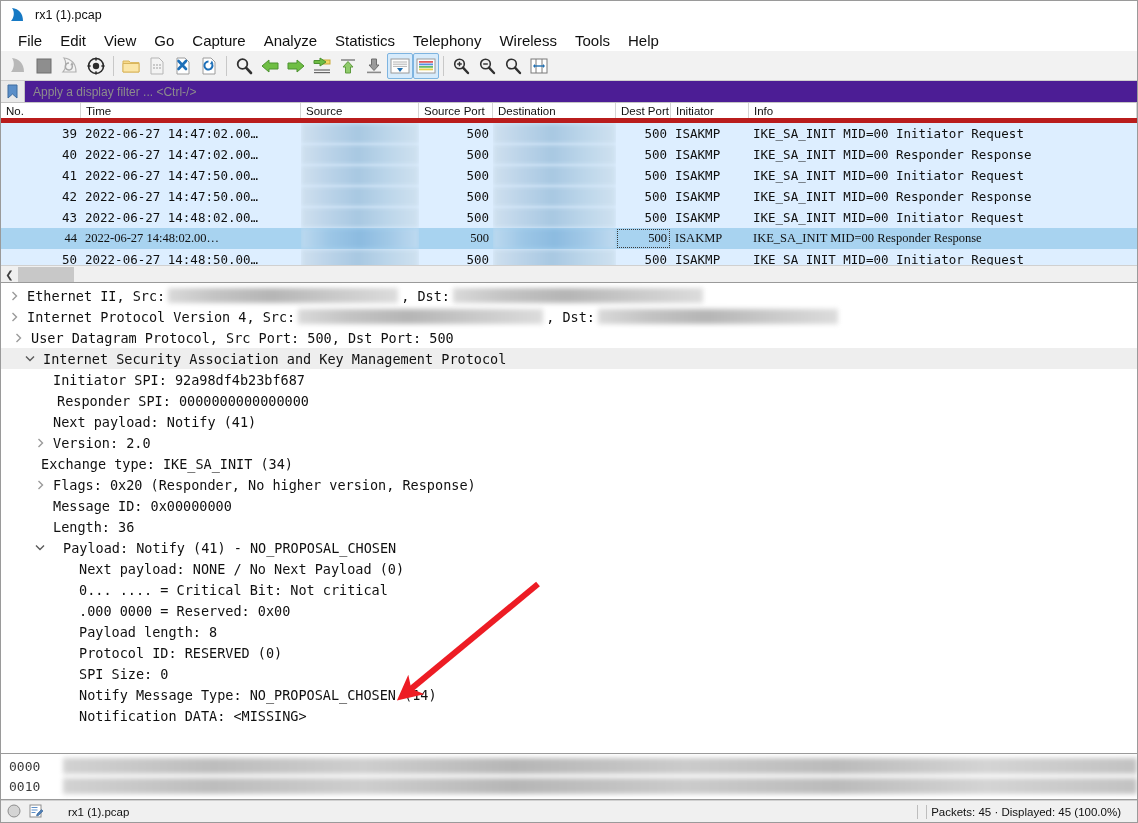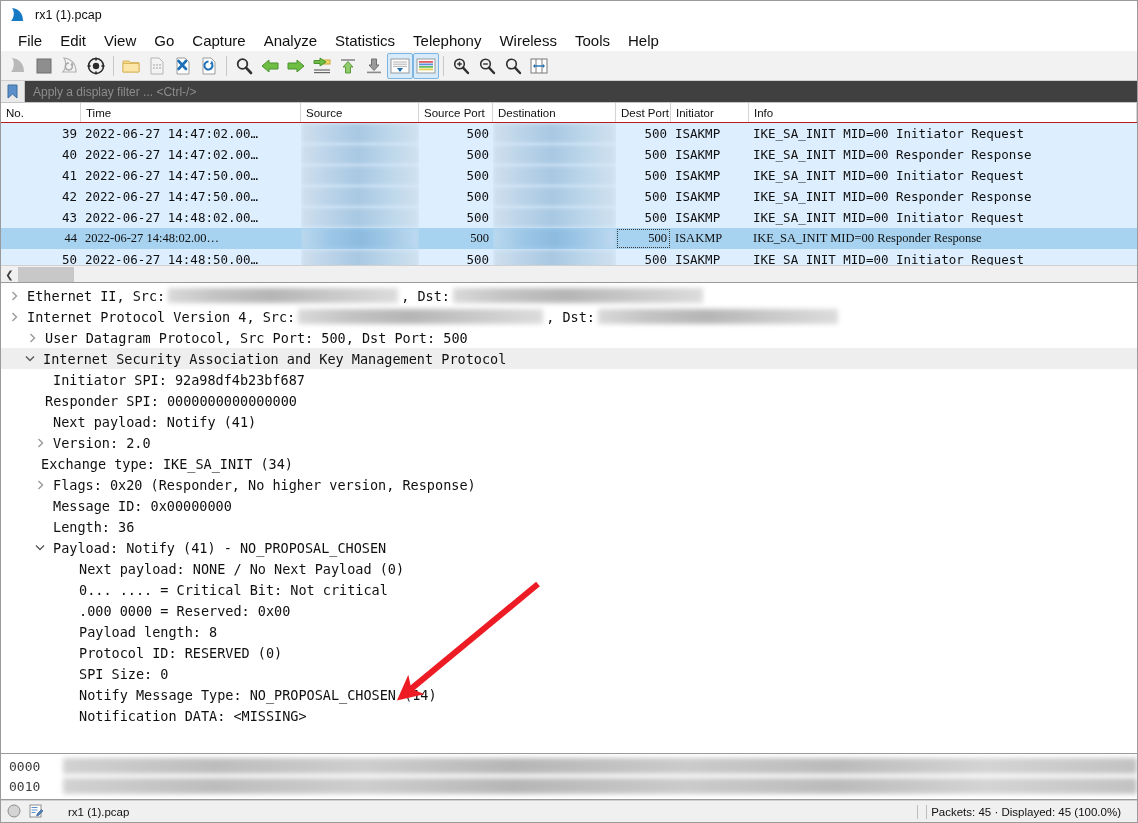--- a/index.html
+++ b/index.html
@@ -64,36 +64,36 @@
     border-bottom: 1px solid #c4c4c4;
   }
   .filter-bookmark {
     width: 24px; display: flex; align-items: center; justify-content: center;
     background: #eaeaea; border-right: 1px solid #c4c4c4;
   }
   .filter-input {
     flex: 1; border: none; outline: none;
     font-family: "Liberation Sans", sans-serif;
     font-size: 12px; color: #8c8c8c;
-    padding-left: 8px; background: #404040;
+    padding-left: 8px; background: #4c1d95;
   }
   .filter-input::placeholder { color: #8c8c8c; opacity: 1; }
 
   
   .packet-list {
     flex: 0 0 180px; height: 180px;
     display: flex; flex-direction: column;
     background: #ffffff;
     border-bottom: 1px solid #9a9a9a;
     position: relative;
   }
   .plist-header {
     height: 20px; flex: 0 0 20px;
     display: flex; background: #ffffff;
-    border-bottom: 1px solid #b91c1c;
+    border-bottom: 5px solid #b91c1c;
     font-size: 11.5px; color: #101010;
   }
   .plist-header .hcell {
     display: flex; align-items: center;
     padding-left: 5px;
     border-right: 1px solid #d5d5d5;
     overflow: hidden; white-space: nowrap;
   }
   .plist-rows { flex: 1; overflow: hidden; position: relative; }
   .prow {
@@ -539,21 +539,21 @@
               <path d="M1.5 1 L5.5 5 L1.5 9" fill="none" stroke="#9a9a9a" stroke-width="1.4"></path>
             </svg>
           </span>
           <span class="dtext" style="margin-left: 6px;">
             <span>Internet Protocol Version 4, Src:</span>
             <span class="blur-inline" style="width: 245px;"></span>
             <span>, Dst:</span>
             <span class="blur-inline" style="width: 240px;"></span>
           </span>
         </div>
-        <div class="drow" style="padding-left: 24px;">
+        <div class="drow" style="padding-left: 10px;">
           <span class="twisty">
             <svg width="7" height="10" viewBox="0 0 7 10">
               <path d="M1.5 1 L5.5 5 L1.5 9" fill="none" stroke="#9a9a9a" stroke-width="1.4"></path>
             </svg>
           </span>
           <span class="dtext" style="margin-left: 6px;">
             <span>User Datagram Protocol, Src Port: 500, Dst Port: 500</span>
           </span>
         </div>
         <div class="drow selnode" style="padding-left: 22px;">
@@ -565,21 +565,21 @@
           <span class="dtext" style="margin-left: 6px;">
             <span>Internet Security Association and Key Management Protocol</span>
           </span>
         </div>
         <div class="drow" style="padding-left: 32px;">
           <span class="twisty"></span>
           <span class="dtext" style="margin-left: 6px;">
             <span>Initiator SPI: 92a98df4b23bf687</span>
           </span>
         </div>
-        <div class="drow" style="padding-left: 24px;">
+        <div class="drow" style="padding-left: 36px;">
           <span class="twisty"></span>
           <span class="dtext" style="margin-left: 6px;">
             <span>Responder SPI: 0000000000000000</span>
           </span>
         </div>
         <div class="drow" style="padding-left: 32px;">
           <span class="twisty"></span>
           <span class="dtext" style="margin-left: 6px;">
             <span>Next payload: Notify (41)</span>
           </span>
@@ -621,21 +621,21 @@
           <span class="dtext" style="margin-left: 6px;">
             <span>Length: 36</span>
           </span>
         </div>
         <div class="drow" style="padding-left: 32px;">
           <span class="twisty">
             <svg width="10" height="7" viewBox="0 0 10 7">
               <path d="M1 1.5 L5 5.5 L9 1.5" fill="none" stroke="#5a5a5a" stroke-width="1.4"></path>
             </svg>
           </span>
-          <span class="dtext" style="margin-left: 6px;">
+          <span class="dtext" style="margin-left: 16px;">
             <span>Payload: Notify (41) - NO_PROPOSAL_CHOSEN</span>
           </span>
         </div>
         <div class="drow" style="padding-left: 58px;">
           <span class="twisty"></span>
           <span class="dtext" style="margin-left: 6px;">
             <span>Next payload: NONE / No Next Payload  (0)</span>
           </span>
         </div>
         <div class="drow" style="padding-left: 58px;">

